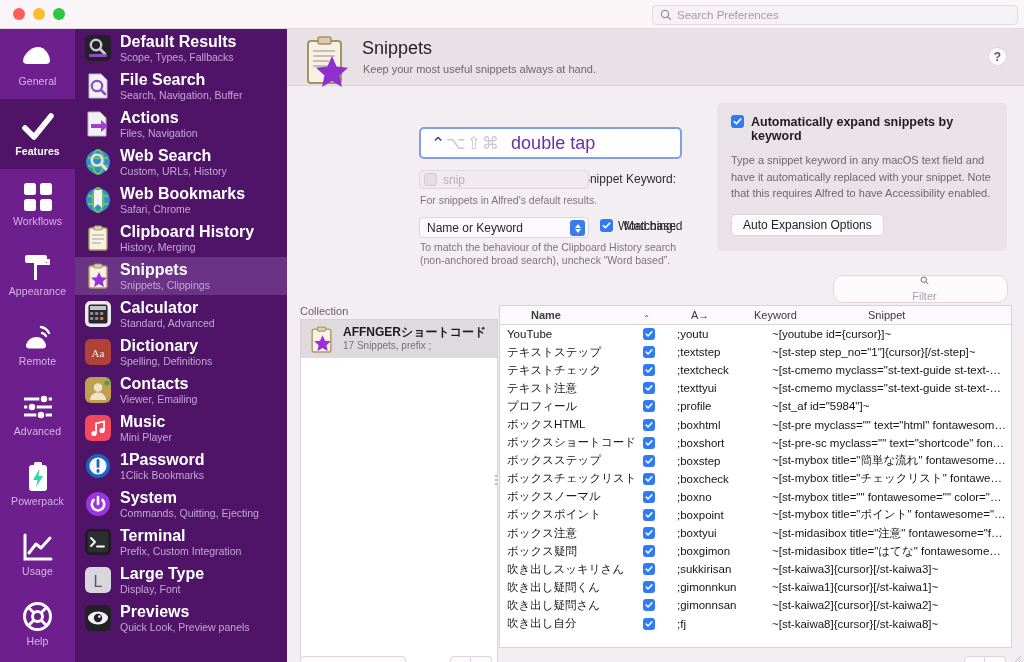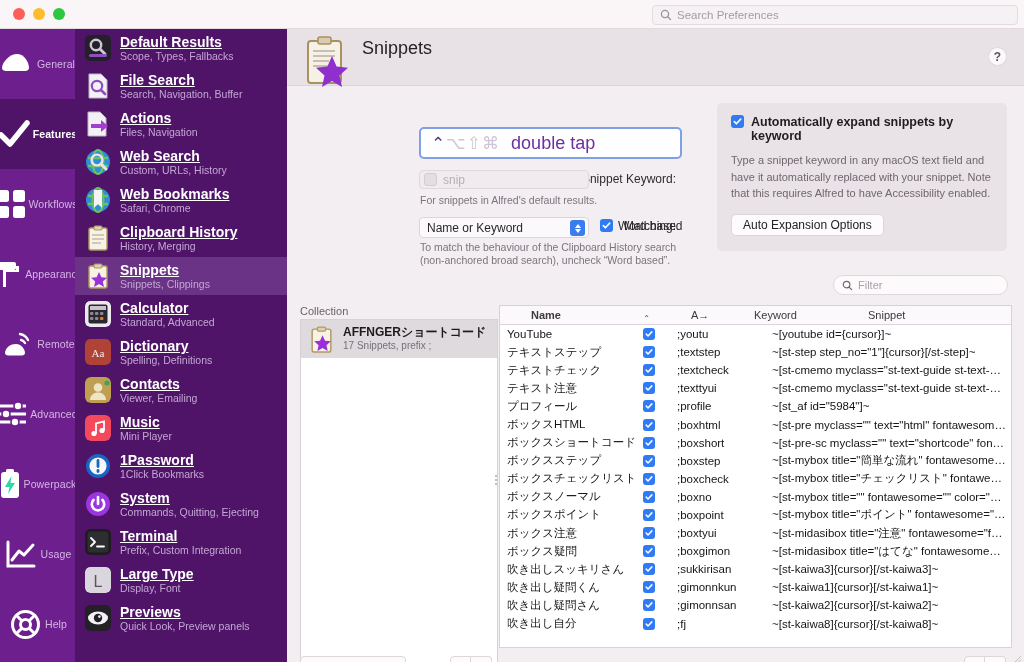--- a/index.html
+++ b/index.html
@@ -31,21 +31,21 @@
   }
   .searchprefs .ph { font-size: 11.5px; color: #a69ba1; }
 
   
   .rail {
     position: absolute; left: 0; top: 29px; width: 75px; height: 633px;
     background: #6d1f8e;
   }
   .rail-item {
     width: 75px; height: 70px;
-    display: flex; align-items: center; justify-content: center;
+    display: flex; flex-direction: column; align-items: center; justify-content: center;
     gap: 3px; cursor: default;
   }
   .rail-item.sel { background: #4f1468; }
   .rail-lbl { font-size: 10.5px; color: #d3b6e2; letter-spacing: .1px; }
   .rail-item.sel .rail-lbl { color: #ffffff; font-weight: bold; }
   .rail-ico { width: 34px; height: 30px; display: flex; align-items: center; justify-content: center; }
   .rail-ico svg { display: block; }
 
   
   .featlist {
@@ -55,21 +55,21 @@
   .feat {
     height: 38px; display: flex; align-items: center; padding-left: 10px; gap: 9px;
   }
   .feat.sel { background: #6b3386; }
   .feat-ico {
     width: 26px; height: 26px; border-radius: 5px; flex: 0 0 26px;
     display: flex; align-items: center; justify-content: center;
     font-size: 12px; overflow: hidden; position: relative;
   }
   .feat-txt { display: flex; flex-direction: column; line-height: 1.15; }
-  .feat-t { font-size: 14px; color: #ffffff; font-weight: bold; text-decoration: underline; }
+  .feat-t { font-size: 16px; color: #ffffff; font-weight: bold; }
   .feat-s { font-size: 10.5px; color: #c3a6d3; }
 
   
   .main {
     position: absolute; left: 287px; top: 29px; width: 737px; height: 633px;
     background: #f2eef1;
   }
   .mainhdr {
     position: absolute; left: 0; top: 0; width: 737px; height: 57px;
     background: #e8e2e6; border-bottom: 1px solid #ddd5da;
@@ -142,23 +142,23 @@
   .info-head .cbx-lbl { font-size: 12.5px; color: #201d21; font-weight: bold; margin-left: 7px; }
   .info-body { margin-top: 9px; font-size: 11px; color: #6f666f; line-height: 1.5; }
   .btn {
     margin-top: 12px; display: inline-block; height: 22px; line-height: 21px;
     padding: 0 11px; background: #fdfbfd; border: 1px solid #ddd5db; border-radius: 5px;
     font-size: 12px; color: #242124; cursor: default;
   }
 
   
   .filter {
-    position: absolute; left: 546px; top: 246px; width: 175px; height: 20px;
+    position: absolute; left: 546px; top: 246px; width: 175px; height: 28px;
     background: #fcfafb; border: 1px solid #e0d8de; border-radius: 10px;
-    display: flex; align-items: center; gap: 5px; padding-left: 8px;
+    display: flex; align-items: center; gap: 5px; padding-left: 8px; flex-direction: column;
   }
   .filter .ph { font-size: 11px; color: #aaa0a8; }
 
   
   .collhdr { position: absolute; left: 13px; top: 276px; font-size: 11px; color: #6b626b; }
   .collbox {
     position: absolute; left: 13px; top: 290px; width: 198px; height: 408px;
     background: #ffffff; border: 1px solid #d9d1d7;
   }
   .collrow {
@@ -568,20 +568,21 @@
           <rect x="9" y="7" width="33" height="42" rx="3" fill="#f6f1e6" stroke="#a8925f" stroke-width="2"></rect>
           <rect x="19" y="3" width="13" height="7" rx="2" fill="#d8cbb0" stroke="#a8925f" stroke-width="1.6"></rect>
           <line x1="14" y1="17" x2="36" y2="17" stroke="#bdb3a3" stroke-width="1.6"></line>
           <line x1="14" y1="22" x2="36" y2="22" stroke="#bdb3a3" stroke-width="1.6"></line>
           <line x1="14" y1="27" x2="30" y2="27" stroke="#bdb3a3" stroke-width="1.6"></line>
           <line x1="14" y1="32" x2="34" y2="32" stroke="#bdb3a3" stroke-width="1.6"></line>
           <polygon points="33,22 37.6,32.6 49,33.8 40.5,41.5 43,53 33,47 23,53 25.5,41.5 17,33.8 28.4,32.6" fill="#8e2fce"></polygon>
         </svg>
       </div>
       <div class="hdr-title">Snippets</div>
+      <div class="hdr-sub">Keep your most useful snippets always at hand.</div>
       <div class="helpbtn">?</div>
     </div>
 
     <div class="formrow" style="left:0px; top:100px; width:400px; justify-content:flex-end;">
       <span class="flabel" style="width:110px; margin-right:11px;">Viewer Hotkey:</span>
     </div>
     <div class="hotkey" style="position:absolute; left:132px; top:98px;">
       <span class="mod on">⌃</span>
       <span class="mod">⌥</span>
       <span class="mod">⇧</span>

